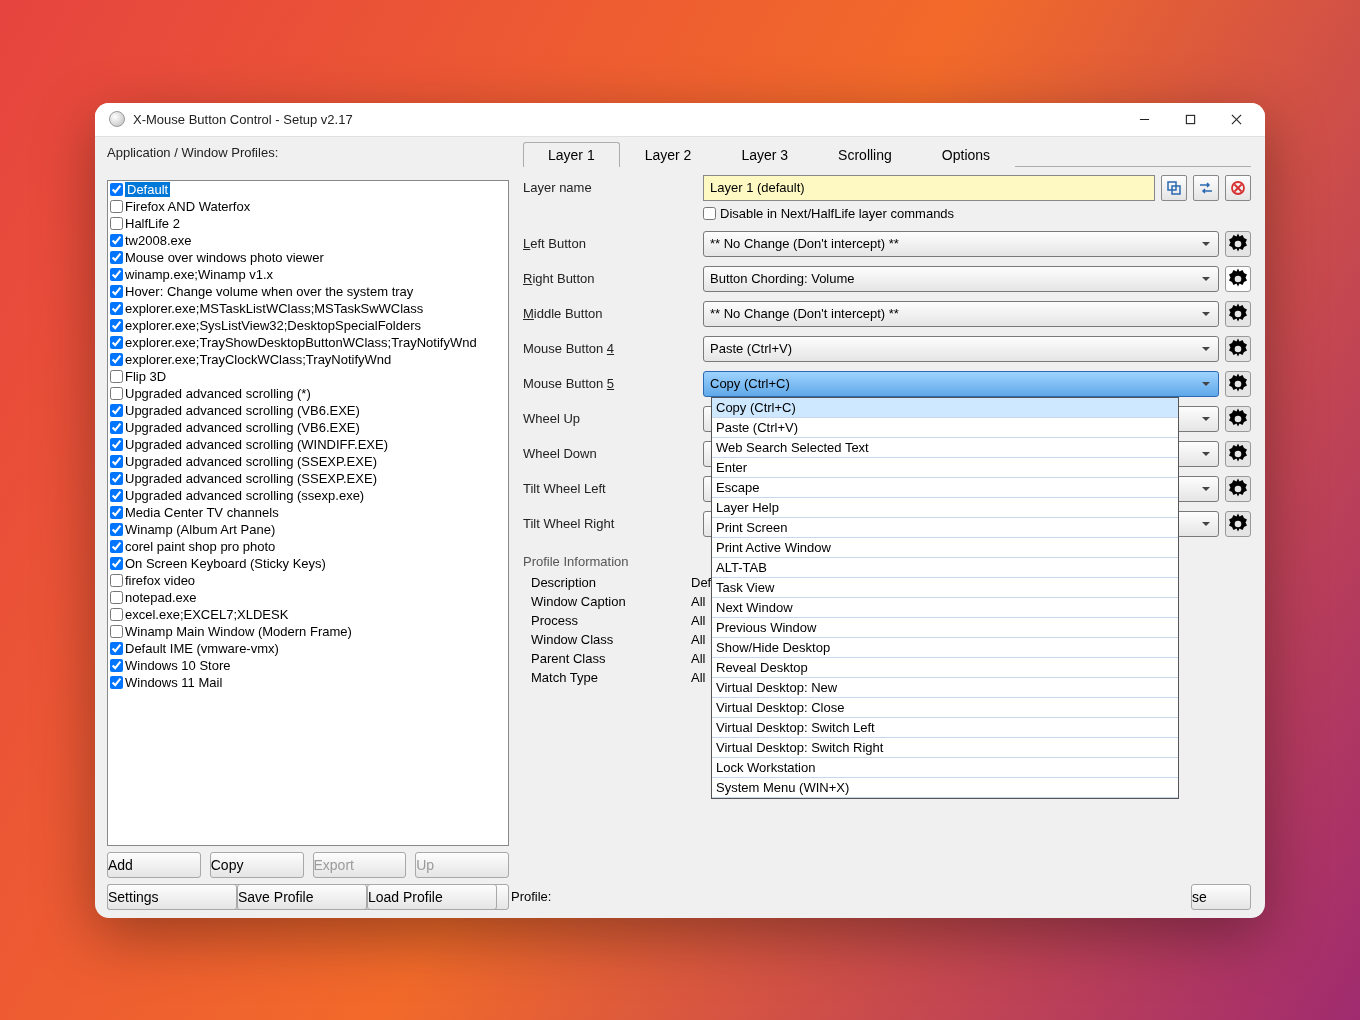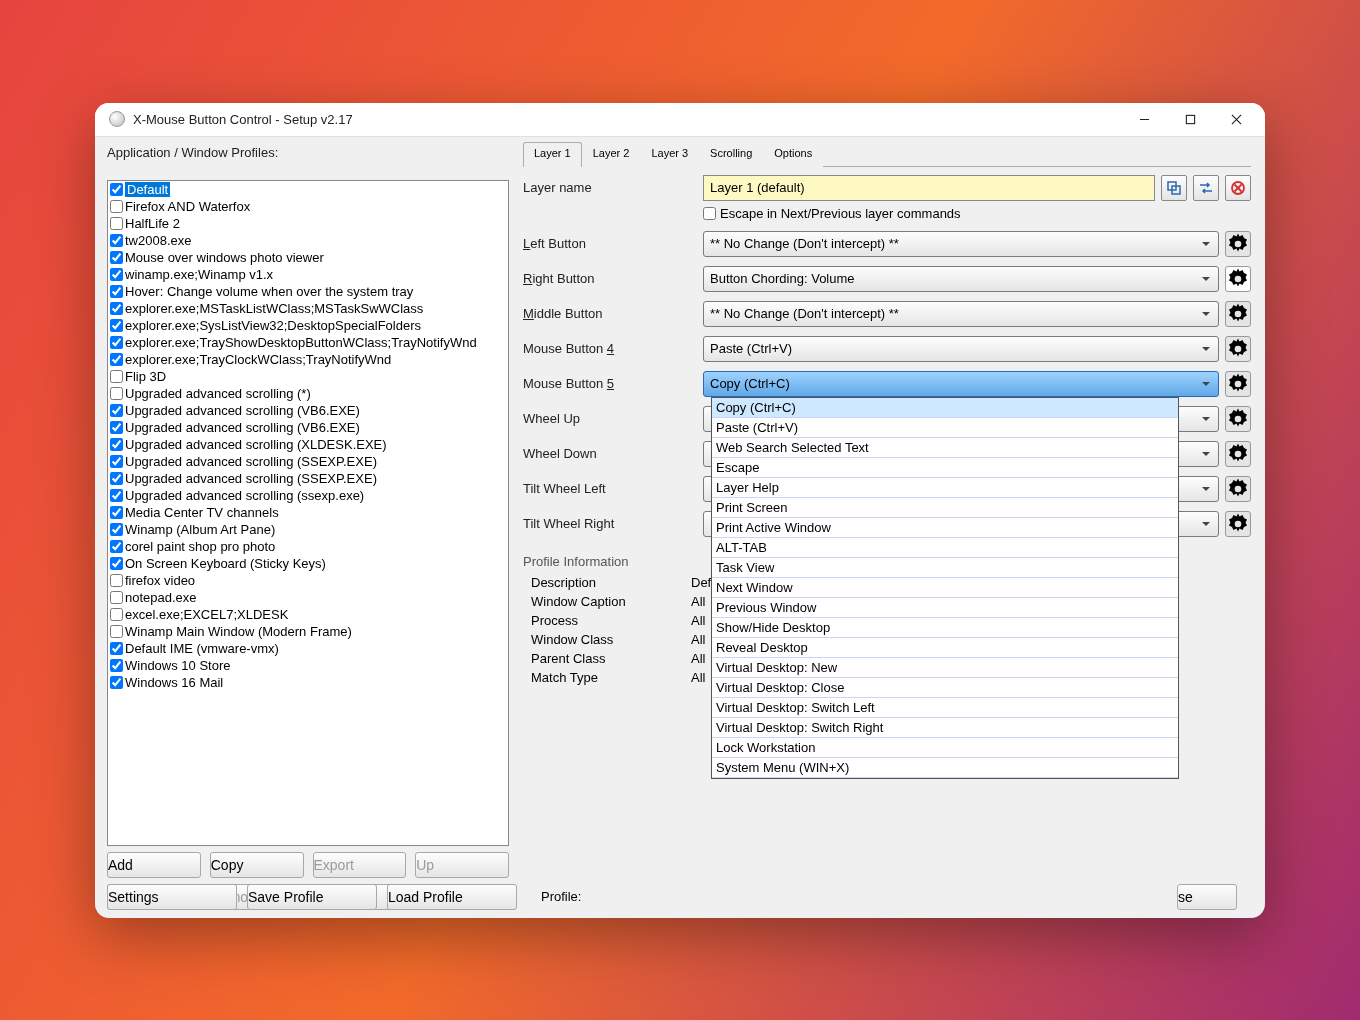--- a/index.html
+++ b/index.html
@@ -16,21 +16,21 @@
 .left-label{font-size:13px;color:#222;margin-bottom:20px}
 .listbox{flex:1;background:#fff;border:1px solid #888;overflow-y:scroll;position:relative}
 .listitem{display:flex;align-items:center;height:17px;font-size:13px;padding-left:2px;white-space:nowrap;overflow:hidden}
 .listitem input{margin:0 2px 0 0;width:13px;height:13px}
 .listitem.selected span{background:#0078d7;color:#fff;padding:0 2px}
 .btnrow{display:flex;gap:9px;margin-top:6px}
 .btn{flex:1;height:26px;background:linear-gradient(#fdfdfd,#e5e5e5);border:1px solid #a8a8a8;border-radius:3px;font-size:14px;text-align:left;line-height:24px;cursor:pointer}
 .btn.disabled{color:#9b9b9b;cursor:default}
 .right{flex:1;padding:4px 14px 8px 8px;display:flex;flex-direction:column;position:relative}
 .tabstrip{display:flex;height:26px;border-bottom:1px solid #adadad;margin-bottom:8px}
-.tab{padding:4px 10px 0;font-size:11px;border:1px solid transparent;border-bottom:none;border-radius:3px 3px 0 0;cursor:pointer;position:relative;top:1px;background:#f0f0f0}
+.tab{padding:4px 24px 0;font-size:14px;border:1px solid transparent;border-bottom:none;border-radius:3px 3px 0 0;cursor:pointer;position:relative;top:1px;background:#f0f0f0}
 .tab.active{border-color:#adadad;background:#f0f0f0;z-index:2}
 .formrow{display:flex;align-items:center;margin-bottom:9px}
 .formrow .lbl{width:180px;font-size:13px;color:#222}
 .formrow .u{text-decoration:underline}
 .textinput{flex:1;height:26px;border:1px solid #888;background:#fef9c3;padding:0 6px;font-size:13px}
 .iconbtn{width:26px;height:26px;margin-left:6px;border:1px solid #888;background:linear-gradient(#fdfdfd,#e5e5e5);display:flex;align-items:center;justify-content:center;border-radius:2px;cursor:pointer}
 .iconbtn svg{width:16px;height:16px}
 .combo{flex:1;height:26px;border:1px solid #7a7a7a;background:linear-gradient(#fdfdfd,#e5e5e5);border-radius:3px;font-size:13px;padding:0 22px 0 6px;display:flex;align-items:center;position:relative;cursor:pointer}
 .combo::after{content:'';position:absolute;right:8px;top:10px;border:4px solid transparent;border-top-color:#444}
 .combo.open{background:linear-gradient(#9fd3ff,#5fa8e8);border-color:#2b6ab3}
@@ -39,21 +39,21 @@
 .gearbtn.active{background:#fff}
 .gearbtn.active svg{stroke:#000;fill:#000}
 .checkrow{display:flex;align-items:center;margin-left:180px;margin-top:-4px;margin-bottom:10px;font-size:13px}
 .checkrow input{margin-right:4px}
 .section-label{font-size:13px;color:#555;margin-top:8px;margin-bottom:6px}
 .infoitem{display:flex;font-size:13px;margin-bottom:4px;padding-left:8px}
 .infoitem .ilbl{width:160px}
 .dropdown{position:absolute;left:196px;top:260px;width:468px;background:#fff;border:1px solid #555;z-index:50;overflow-y:scroll;max-height:408px;font-size:13px}
 .dditem{height:20px;padding:1px 4px;border-bottom:1px solid #c8d8ec;cursor:pointer;display:flex;align-items:center;white-space:nowrap}
 .dditem.hl{background:#cde8ff}
-.bottombar{position:absolute;bottom:8px;left:12px;right:28px;display:flex;gap:10px;align-items:center}
+.bottombar{position:absolute;bottom:8px;left:12px;right:14px;display:flex;align-items:center}
 .bottombar .btn{flex:0 0 130px}
 .bottombar .plabel{font-size:13px;padding-left:14px}
 .bottombar .closebtn{flex:0 0 60px;margin-left:auto}
 
 .listbox::-webkit-scrollbar,.dropdown::-webkit-scrollbar{width:17px}
 .listbox::-webkit-scrollbar-track,.dropdown::-webkit-scrollbar-track{background:#f0f0f0}
 .listbox::-webkit-scrollbar-thumb,.dropdown::-webkit-scrollbar-thumb{background:#c0c0c0;border:1px solid #a0a0a0}
 </style>
 </head>
 <body>
@@ -139,21 +139,21 @@
           <div class="listitem">
             <input type="checkbox" checked="" style="">
             <span>Upgraded advanced scrolling (VB6.EXE)</span>
           </div>
           <div class="listitem">
             <input type="checkbox" checked="" style="">
             <span>Upgraded advanced scrolling (VB6.EXE)</span>
           </div>
           <div class="listitem">
             <input type="checkbox" checked="" style="">
-            <span>Upgraded advanced scrolling (XLDESK.EXE)</span>
+            <span>Upgraded advanced scrolling (WINDIFF.EXE)</span>
           </div>
           <div class="listitem">
             <input type="checkbox" checked="" style="">
             <span>Upgraded advanced scrolling (SSEXP.EXE)</span>
           </div>
           <div class="listitem">
             <input type="checkbox" checked="" style="">
             <span>Upgraded advanced scrolling (SSEXP.EXE)</span>
           </div>
           <div class="listitem">
@@ -195,21 +195,21 @@
           <div class="listitem">
             <input type="checkbox" checked="" style="">
             <span>Default IME (vmware-vmx)</span>
           </div>
           <div class="listitem">
             <input type="checkbox" checked="" style="">
             <span>Windows 10 Store</span>
           </div>
           <div class="listitem">
             <input type="checkbox" checked="" style="">
-            <span>Windows 16 Mail</span>
+            <span>Windows 11 Mail</span>
           </div>
         </div>
       <div class="btnrow" id="btnrow1">
           <div class="btn">Add</div>
           <div class="btn">Copy</div>
           <div class="btn disabled">Export</div>
           <div class="btn disabled">Up</div>
         </div>
       <div class="btnrow" id="btnrow2">
           <div class="btn disabled">Edit</div>
@@ -243,21 +243,21 @@
         <div class="iconbtn">
             <svg viewBox="0 0 16 16" fill="none" stroke="#d63030" stroke-width="1.8">
               <circle cx="8" cy="8" r="6"></circle>
               <line x1="4.5" y1="4.5" x2="11.5" y2="11.5"></line>
               <line x1="11.5" y1="4.5" x2="4.5" y2="11.5"></line>
             </svg>
           </div>
       </div>
       <div class="checkrow">
         <input type="checkbox" style="">
-        <span>Escape in Next/Previous layer commands</span>
+        <span>Disable in Next/HalfLife layer commands</span>
       </div>
       <div id="button-rows">
           <div class="formrow">
             <div class="lbl"><span class="u">L</span>eft Button</div>
             <div class="combo">** No Change (Don't intercept) **</div>
             <div class="gearbtn disabled">
               <svg viewBox="0 0 16 16" stroke-width="0">
                 <path d="M8 1l1 2 2-1 1 2 2 1-1 2 1 2-2 1-1 2-2-1-1 2-1-2-2 1-1-2-2-1 1-2-1-2 2-1 1-2 2 1z" fill="currentColor"></path>
                 <circle cx="8" cy="8" r="2.2" fill="#e5e5e5"></circle>
               </svg>
@@ -368,20 +368,21 @@
           </div>
           <div class="infoitem">
             <div class="ilbl">Match Type</div>
             <div>All</div>
           </div>
         </div>
       <div class="dropdown" id="dropdown">
           <div class="dditem hl">Copy (Ctrl+C)</div>
           <div class="dditem">Paste (Ctrl+V)</div>
           <div class="dditem">Web Search Selected Text</div>
+          <div class="dditem">Enter</div>
           <div class="dditem">Escape</div>
           <div class="dditem">Layer Help</div>
           <div class="dditem">Print Screen</div>
           <div class="dditem">Print Active Window</div>
           <div class="dditem">ALT-TAB</div>
           <div class="dditem">Task View</div>
           <div class="dditem">Next Window</div>
           <div class="dditem">Previous Window</div>
           <div class="dditem">Show/Hide Desktop</div>
           <div class="dditem">Reveal Desktop</div>

